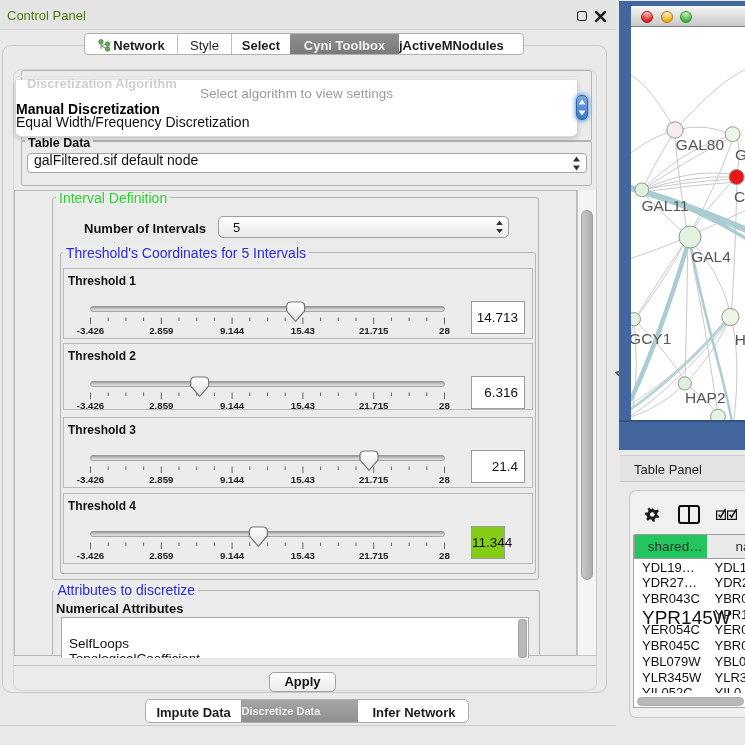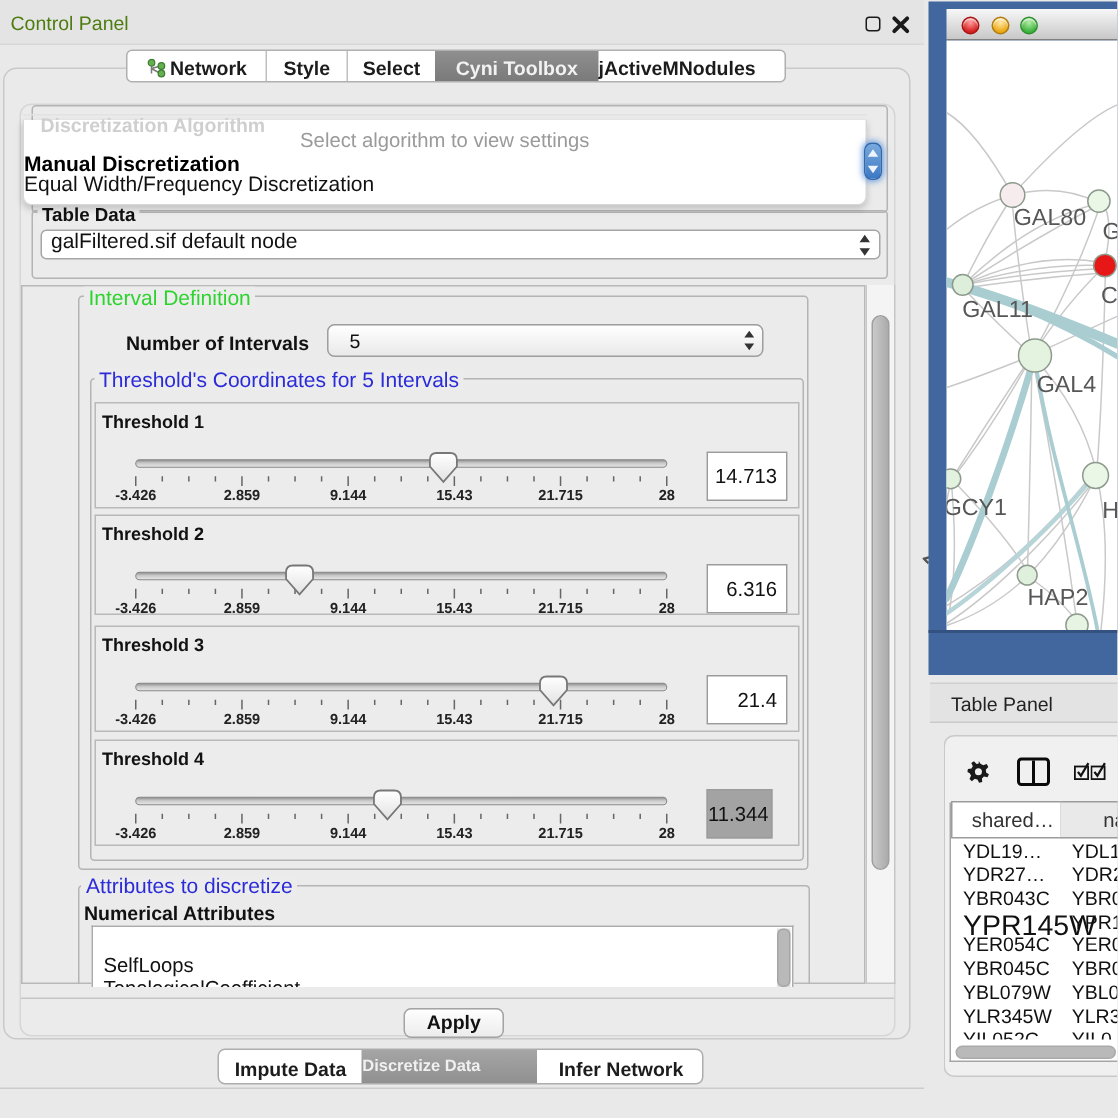--- a/index.html
+++ b/index.html
@@ -23,21 +23,21 @@
 <div class="abs" style="left:84px;top:33px;width:440px;height:22px;background:#fff;border:1px solid #b0b0b0;border-radius:4px;overflow:hidden;z-index:5;">
 <div class="abs" style="left:92px;top:0;width:1px;height:22px;background:#c0c0c0;"></div>
 <div class="abs" style="left:146px;top:0;width:1px;height:22px;background:#c0c0c0;"></div>
 <div class="abs" style="left:205px;top:0;width:109px;height:22px;background:linear-gradient(#8f8f8f,#787878);"></div>
 <div class="abs" style="left:0;top:4px;width:93px;text-align:center;font-size:13px;font-weight:bold;color:#1c1c1c;"><svg width="13" height="13" viewBox="0 0 13 13" style="vertical-align:-2px;margin-right:2px">
           <path d="M3 3 L3 10 M3.5 6.5 L9 5 M3.5 7 L9 10" stroke="#7a7a7a" stroke-width="1"></path>
           <circle cx="3" cy="2.8" r="2.2" fill="#63b04e" stroke="#3c7c32" stroke-width="0.8"></circle>
           <circle cx="9.6" cy="5" r="2.2" fill="#63b04e" stroke="#3c7c32" stroke-width="0.8"></circle>
           <circle cx="9.6" cy="10" r="2.2" fill="#63b04e" stroke="#3c7c32" stroke-width="0.8"></circle>
         </svg>Network</div>
-<div class="abs" style="left:93px;top:4px;width:53px;text-align:center;font-size:13px;font-weight:bold;color:#1c1c1c;">Style</div>
+<div class="abs" style="left:93px;top:4px;width:53px;text-align:center;font-size:13px;font-weight:normal;color:#1c1c1c;">Style</div>
 <div class="abs" style="left:147px;top:4px;width:58px;text-align:center;font-size:13px;font-weight:bold;color:#1c1c1c;">Select</div>
 <div class="abs" style="left:205px;top:4px;width:109px;text-align:center;font-size:13px;font-weight:bold;color:#f2f2f2;">Cyni Toolbox</div>
 <div class="abs" style="left:314px;top:4px;width:126px;text-align:left;font-size:13px;font-weight:bold;color:#1c1c1c;">jActiveMNodules</div>
 </div>
 <div class="abs" style="left:2px;top:45px;width:605px;height:648px;background:#eaeaea;border:1px solid #c9c9c9;border-radius:9px;"></div>
 <div class="abs" style="left:13px;top:69px;width:584px;height:622px;background:#ebebeb;border:1px solid #d6d6d6;border-radius:8px;"></div>
 <div class="grp" style="left:21px;top:70px;width:571px;height:72px;"></div>
 <div class="grp" style="left:21px;top:140px;width:571px;height:46px;"></div>
 <div class="glabel bold" style="left:25px;top:136px;color:#111;font-size:12.5px;">Table Data</div>
 <div class="abs" style="left:27px;top:153px;width:560px;height:20px;background:#fff;border:1px solid #a6a6a6;border-radius:4px;"></div>
@@ -153,21 +153,21 @@
         <rect x="26.5" y="7.5" width="354" height="5" rx="2.5" fill="url(#tr)" stroke="#888" stroke-width="0.7"></rect>
         <path d="M26.5 18.5 L26.5 25.0 M44.2 18.5 L44.2 22.0 M61.9 18.5 L61.9 22.0 M79.6 18.5 L79.6 22.0 M97.3 18.5 L97.3 25.0 M115.0 18.5 L115.0 22.0 M132.7 18.5 L132.7 22.0 M150.4 18.5 L150.4 22.0 M168.1 18.5 L168.1 25.0 M185.8 18.5 L185.8 22.0 M203.5 18.5 L203.5 22.0 M221.2 18.5 L221.2 22.0 M238.9 18.5 L238.9 25.0 M256.6 18.5 L256.6 22.0 M274.3 18.5 L274.3 22.0 M292.0 18.5 L292.0 22.0 M309.7 18.5 L309.7 25.0 M327.4 18.5 L327.4 22.0 M345.1 18.5 L345.1 22.0 M362.8 18.5 L362.8 22.0 M380.5 18.5 L380.5 25.0" stroke="#666" stroke-width="1"></path>
         <text x="26.5" y="34.5" font-size="9.7" font-weight="bold" fill="#222" text-anchor="middle">-3.426</text>
         <text x="97.3" y="34.5" font-size="9.7" font-weight="bold" fill="#222" text-anchor="middle">2.859</text>
         <text x="168.1" y="34.5" font-size="9.7" font-weight="bold" fill="#222" text-anchor="middle">9.144</text>
         <text x="238.9" y="34.5" font-size="9.7" font-weight="bold" fill="#222" text-anchor="middle">15.43</text>
         <text x="309.7" y="34.5" font-size="9.7" font-weight="bold" fill="#222" text-anchor="middle">21.715</text>
         <text x="380.5" y="34.5" font-size="9.7" font-weight="bold" fill="#222" text-anchor="middle">28</text>
         <path d="M185.3 12 L185.3 7.5 Q185.3 3 189.8 3 L198.8 3 Q203.3 3 203.3 7.5 L203.3 12 L194.3 22.3 Z" fill="url(#th)" stroke="#777" stroke-width="1.2"></path>
       </svg>
-<div class="abs" style="left:407px;top:32.5px;width:44px;height:33px;background:#a3a3a3;border:1px solid #9b9b9b;font-size:13.5px;color:#111;text-align:right;line-height:31px;padding-right:6px;">11.344</div>
+<div class="abs" style="left:407px;top:32.5px;width:34px;height:33px;background:#84cc16;border:1px solid #9b9b9b;font-size:13.5px;color:#111;text-align:right;line-height:31px;padding-right:6px;">11.344</div>
 </div>
 <div class="abs" style="left:52.4px;top:589.5px;width:488px;height:66.5px;border:1px solid #b4b4b4;border-bottom:0;border-radius:3px 3px 0 0;"></div>
 <div class="glabel" style="left:54.4px;top:582.5px;color:#2b2bd8;">Attributes to discretize</div>
 <div class="abs bold" style="left:56px;top:601px;font-size:13px;color:#111;">Numerical Attributes</div>
 <div class="abs" style="left:61px;top:617px;width:468px;height:40.5px;background:#fff;border:1px solid #ababab;border-bottom:0;overflow:hidden;">
 <div style="padding:18px 0 0 7px;font-size:13.5px;line-height:15.3px;color:#111;">SelfLoops<br>TopologicalCoefficient<br>BetweennessCentrality</div>
 <div class="abs" style="right:1px;top:1px;width:9px;height:39px;background:#dedede;"></div>
 <div class="abs" style="right:1px;top:1px;width:9px;height:39px;background:#b9b9b9;border:1px solid #a5a5a5;border-radius:4px;"></div>
 </div>
 <div class="abs" style="left:14px;top:665px;width:582px;height:1px;background:#c6c6c6;"></div>
@@ -271,21 +271,21 @@
 <div class="abs" style="left:687.8px;top:507px;width:2.5px;height:14.5px;background:#0a0a0a;"></div>
 <svg class="abs" style="left:715.8px;top:507px" width="12" height="13" viewBox="0 0 12 13">
     <rect x="0.6" y="4" width="8.8" height="8.4" fill="none" stroke="#111" stroke-width="1.2"></rect>
     <path d="M2.6 7.6 L4.6 10.2 L9.6 1.8" fill="none" stroke="#111" stroke-width="1.5"></path>
   </svg>
 <svg class="abs" style="left:727.3px;top:507px" width="12" height="13" viewBox="0 0 12 13">
     <rect x="0.6" y="4" width="8.8" height="8.4" fill="none" stroke="#111" stroke-width="1.2"></rect>
     <path d="M2.6 7.6 L4.6 10.2 L9.6 1.8" fill="none" stroke="#111" stroke-width="1.5"></path>
   </svg>
 <div class="abs" style="left:632.5px;top:535px;width:112.5px;height:172.5px;background:#fff;border-left:1px solid #a5a5a5;border-bottom:1px solid #a5a5a5;"></div>
-<div class="abs" style="left:634px;top:533.5px;width:73.5px;height:25.5px;background:#ffffff;border:1px solid #9c9c9c;text-align:center;font-size:13.5px;color:#333;line-height:24px;padding-left:9px;">shared…</div>
+<div class="abs" style="left:634px;top:533.5px;width:73.5px;height:25.5px;background:#22c55e;border:1px solid #9c9c9c;text-align:center;font-size:13.5px;color:#333;line-height:24px;padding-left:9px;">shared…</div>
 <div class="abs" style="left:706.5px;top:533.5px;width:39px;height:25.5px;background:#e9e9e9;border:1px solid #9c9c9c;border-left:0;font-size:13.5px;color:#333;line-height:24px;padding-left:29px;overflow:hidden;">na</div>
 <div class="abs" style="left:634px;top:559px;width:111px;height:134px;overflow:hidden;">
 <div class="abs" style="left:8px;top:0.5px;font-size:13px;color:#111;">YDL19…</div>
 <div class="abs" style="left:80.5px;top:0.5px;font-size:13px;color:#111;">YDL1</div>
 <div class="abs" style="left:8px;top:16.2px;font-size:13px;color:#111;">YDR27…</div>
 <div class="abs" style="left:80.5px;top:16.2px;font-size:13px;color:#111;">YDR2</div>
 <div class="abs" style="left:8px;top:31.9px;font-size:13px;color:#111;">YBR043C</div>
 <div class="abs" style="left:80.5px;top:31.9px;font-size:13px;color:#111;">YBR0</div>
 <div class="abs" style="left:8px;top:47.6px;font-size:19px;color:#111;">YPR145W</div>
 <div class="abs" style="left:80.5px;top:47.6px;font-size:13px;color:#111;">YPR1</div>

